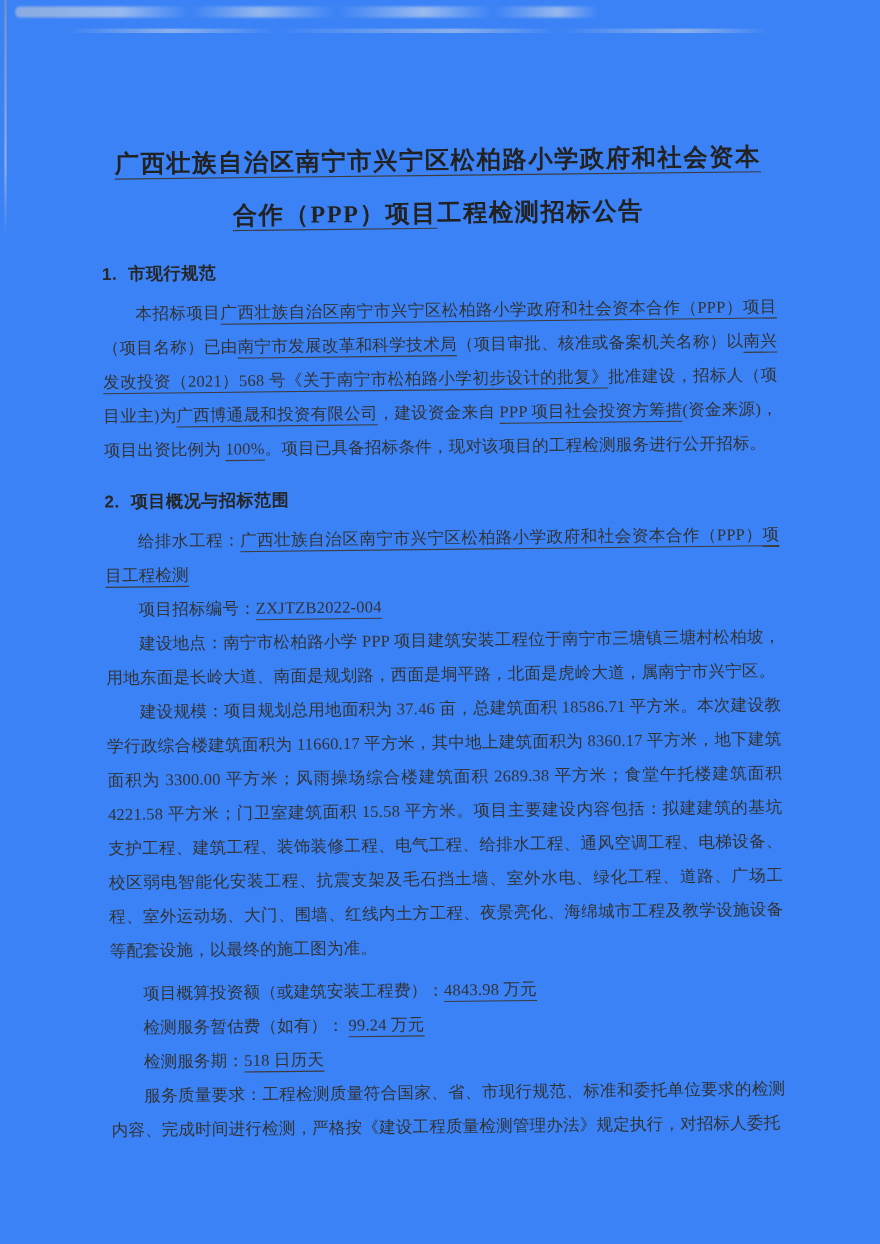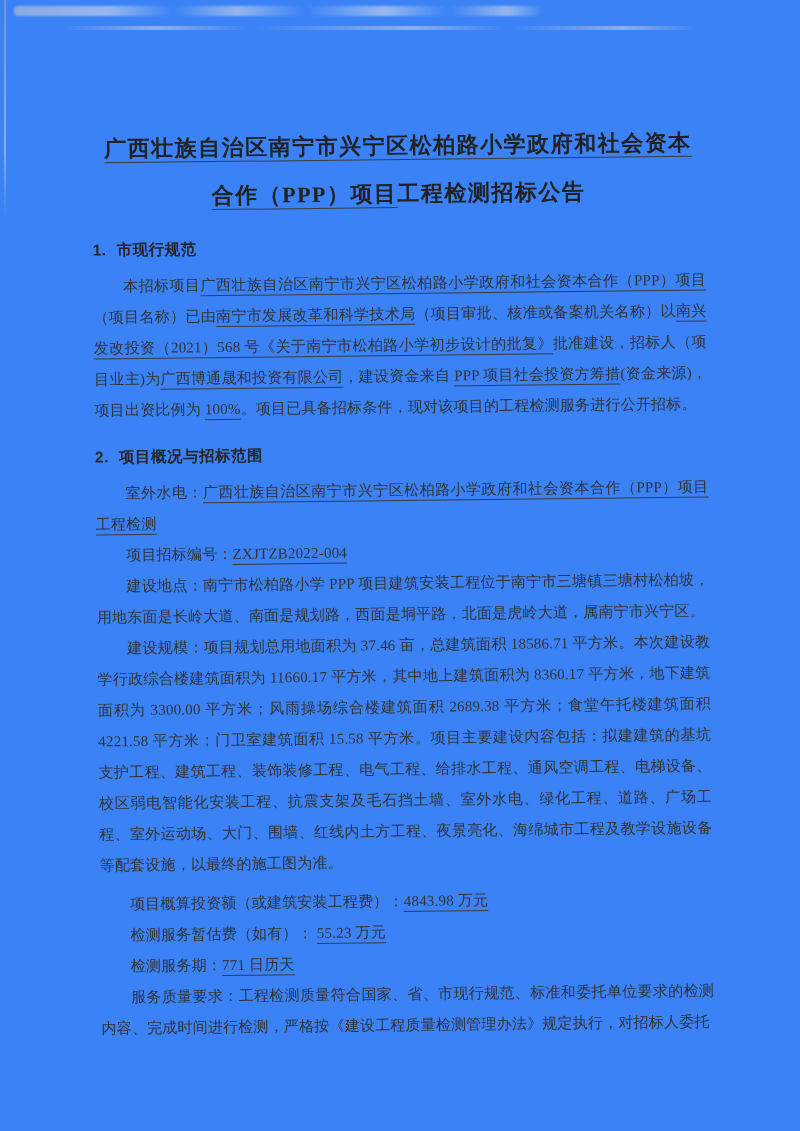--- a/index.html
+++ b/index.html
@@ -83,24 +83,24 @@
       <div><span class="u">合作（PPP）项目</span><span>工程检测招标公告</span></div>
     </h1>
 
     <div>
       <h2 class="section-heading"><span class="sec-num">1.</span><span>市现行规范</span></h2>
       <p class="para"><span>本招标项目</span><span class="u">广西壮族自治区南宁市兴宁区松柏路小学政府和社会资本合作（PPP）项目</span><span>（项目名称）已由</span><span class="u">南宁市发展改革和科学技术局</span><span>（项目审批、核准或备案机关名称）以</span><span class="u">南兴发改投资（2021）568 号《关于南宁市松柏路小学初步设计的批复》</span><span>批准建设，招标人（项目业主)为</span><span class="u">广西博通晟和投资有限公司</span><span>，建设资金来自 </span><span class="u">PPP 项目社会投资方筹措</span><span>(资金来源)，项目出资比例为 </span><span class="u">100%</span><span>。项目已具备招标条件，现对该项目的工程检测服务进行公开招标。</span></p>
     </div>
 
     <div>
       <h2 class="section-heading sp"><span class="sec-num">2.</span><span>项目概况与招标范围</span></h2>
-      <p class="para"><span>室外水电：</span><span class="u">广西壮族自治区南宁市兴宁区松柏路小学政府和社会资本合作（PPP）项目工程检测</span></p>
+      <p class="para"><span>给排水工程：</span><span class="u">广西壮族自治区南宁市兴宁区松柏路小学政府和社会资本合作（PPP）项目工程检测</span></p>
       <p class="para"><span>项目招标编号：</span><span class="u">ZXJTZB2022-004</span></p>
       <p class="para"><span>建设地点：南宁市松柏路小学 PPP 项目建筑安装工程位于南宁市三塘镇三塘村松柏坡，用地东面是长岭大道、南面是规划路，西面是垌平路，北面是虎岭大道，属南宁市兴宁区。</span></p>
       <p class="para"><span>建设规模：项目规划总用地面积为 37.46 亩，总建筑面积 18586.71 平方米。本次建设教学行政综合楼建筑面积为 11660.17 平方米，其中地上建筑面积为 8360.17 平方米，地下建筑面积为 3300.00 平方米；风雨操场综合楼建筑面积 2689.38 平方米；食堂午托楼建筑面积 4221.58 平方米；门卫室建筑面积 15.58 平方米。项目主要建设内容包括：拟建建筑的基坑支护工程、建筑工程、装饰装修工程、电气工程、给排水工程、通风空调工程、电梯设备、校区弱电智能化安装工程、抗震支架及毛石挡土墙、室外水电、绿化工程、道路、广场工程、室外运动场、大门、围墙、红线内土方工程、夜景亮化、海绵城市工程及教学设施设备等配套设施，以最终的施工图为准。</span></p>
       <p class="para mt"><span>项目概算投资额（或建筑安装工程费）：</span><span class="u">4843.98 万元</span></p>
-      <p class="para"><span>检测服务暂估费（如有）： </span><span class="u">55.23 万元</span></p>
-      <p class="para"><span>检测服务期：</span><span class="u">771 日历天</span></p>
+      <p class="para"><span>检测服务暂估费（如有）： </span><span class="u">99.24 万元</span></p>
+      <p class="para"><span>检测服务期：</span><span class="u">518 日历天</span></p>
       <p class="para"><span>服务质量要求：工程检测质量符合国家、省、市现行规范、标准和委托单位要求的检测内容、完成时间进行检测，严格按《建设工程质量检测管理办法》规定执行，对招标人委托</span></p>
     </div>
 
   </div>
 </div>
 
 </body></html>

